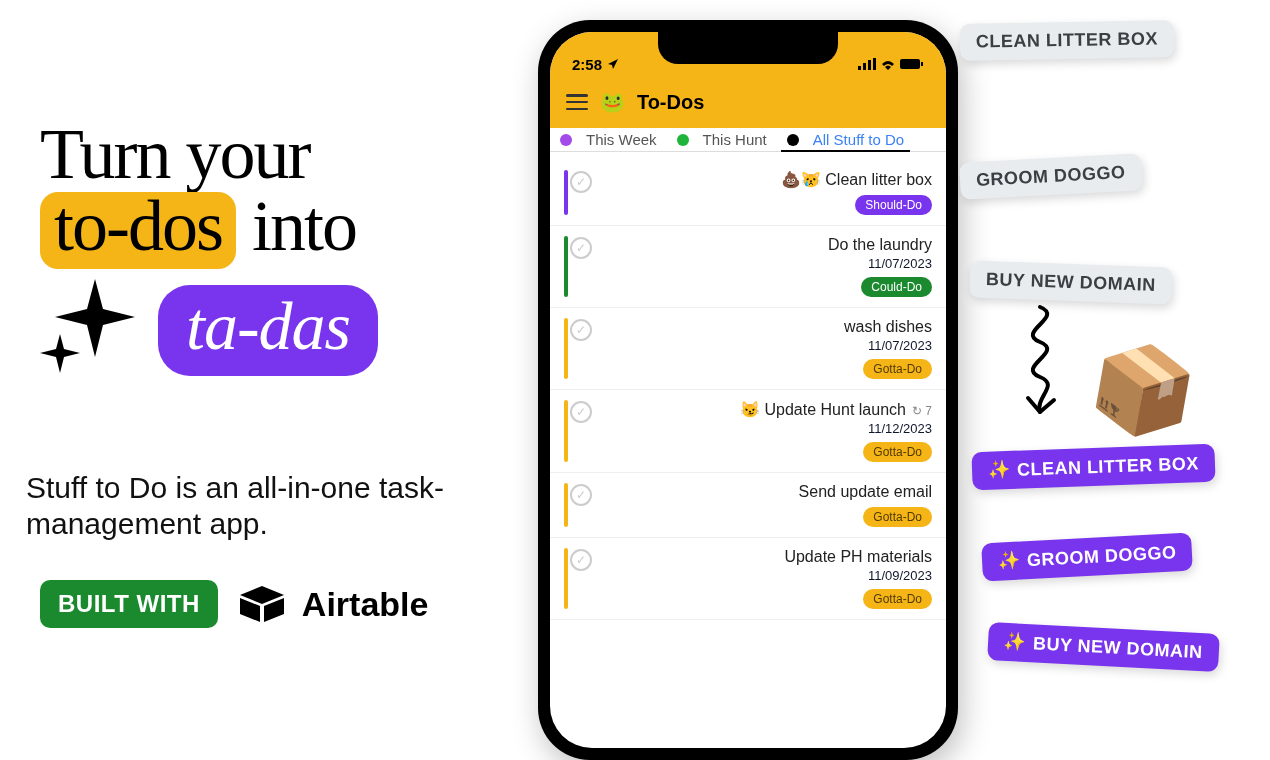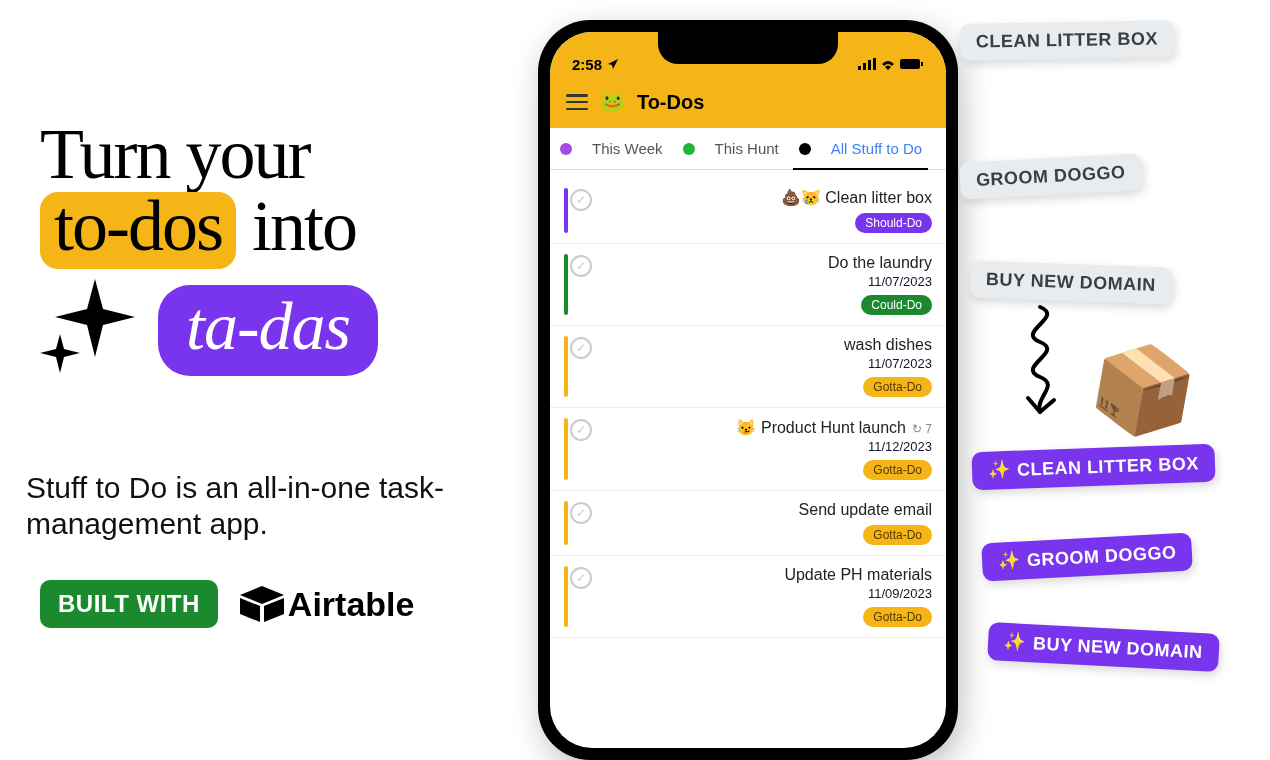--- a/index.html
+++ b/index.html
@@ -81,21 +81,21 @@
     color: #fff;
     font-weight: 700;
     border-radius: 10px;
     padding: 10px 18px;
     font-size: 24px;
     letter-spacing: 0.5px;
   }
   .airtable {
     display: flex;
     align-items: center;
-    gap: 4px;
+    gap: 18px;
     font-size: 34px;
     font-weight: 600;
     color: #000;
   }
   .airtable-logo { width: 44px; height: 36px; }
 
   
   .phone {
     position: absolute;
     left: 538px; top: 20px;
@@ -148,22 +148,22 @@
   .hamburger { width:22px; height:16px; display:flex; flex-direction:column; justify-content:space-between; }
   .hamburger span { display:block; height:2.5px; background:#333; border-radius:2px; }
 
   .tabs {
     display: flex;
     background:#fff;
     border-bottom: 1px solid #ddd;
     font-size: 15px;
   }
   .tab {
-    padding: 12px 10px;
-    display:flex; gap:20px; align-items:center;
+    padding: 3px 10px;
+    display:flex; gap:14px; align-items:center;
     color:#555;
     position:relative;
   }
   .tab-dot { width:12px; height:12px; border-radius:50%; }
   .tab.active { color:#3b82f6; }
   .tab.active::after {
     content:""; position:absolute; left:4px; right:4px; bottom:-1px; height:2.5px; background:#000;
   }
 
   .tasks { padding: 8px 0 0 0; overflow:hidden; }
@@ -329,21 +329,21 @@
           <div class="task-body"><div class="task-title"><span>Do the laundry</span></div><div class="task-date">11/07/2023</div><span class="task-tag" style="background: rgb(27, 138, 47); color: rgb(255, 255, 255);">Could-Do</span></div>
         </div>
         <div class="task">
           <div class="task-bar" style="background: rgb(246, 181, 23);"></div>
           <div class="task-check"></div>
           <div class="task-body"><div class="task-title"><span>wash dishes</span></div><div class="task-date">11/07/2023</div><span class="task-tag" style="background: rgb(246, 181, 23); color: rgb(81, 58, 0);">Gotta-Do</span></div>
         </div>
         <div class="task">
           <div class="task-bar" style="background: rgb(246, 181, 23);"></div>
           <div class="task-check"></div>
-          <div class="task-body"><div class="task-title"><span>😼 Product Hunt launch</span><span class="task-meta">↻ 7</span></div><div class="task-date">11/12/2023</div><span class="task-tag" style="background: rgb(246, 181, 23); color: rgb(81, 58, 0);">Gotta-Do</span></div>
+          <div class="task-body"><div class="task-title"><span>😼 Update Hunt launch</span><span class="task-meta">↻ 7</span></div><div class="task-date">11/12/2023</div><span class="task-tag" style="background: rgb(246, 181, 23); color: rgb(81, 58, 0);">Gotta-Do</span></div>
         </div>
         <div class="task">
           <div class="task-bar" style="background: rgb(246, 181, 23);"></div>
           <div class="task-check"></div>
           <div class="task-body"><div class="task-title"><span>Send update email</span></div><span class="task-tag" style="background: rgb(246, 181, 23); color: rgb(81, 58, 0);">Gotta-Do</span></div>
         </div>
         <div class="task">
           <div class="task-bar" style="background: rgb(246, 181, 23);"></div>
           <div class="task-check"></div>
           <div class="task-body"><div class="task-title"><span>Update PH materials</span></div><div class="task-date">11/09/2023</div><span class="task-tag" style="background: rgb(246, 181, 23); color: rgb(81, 58, 0);">Gotta-Do</span></div>

